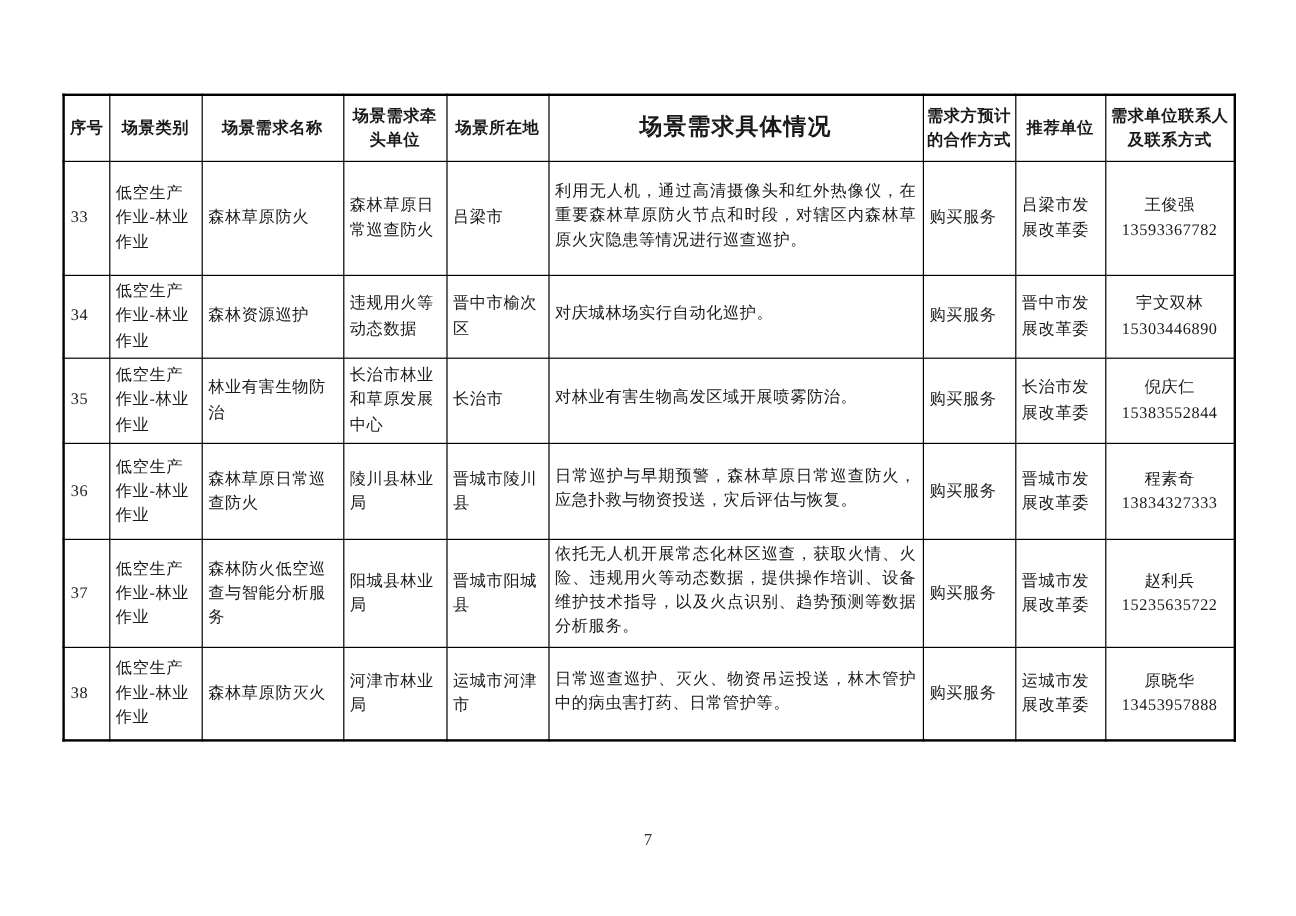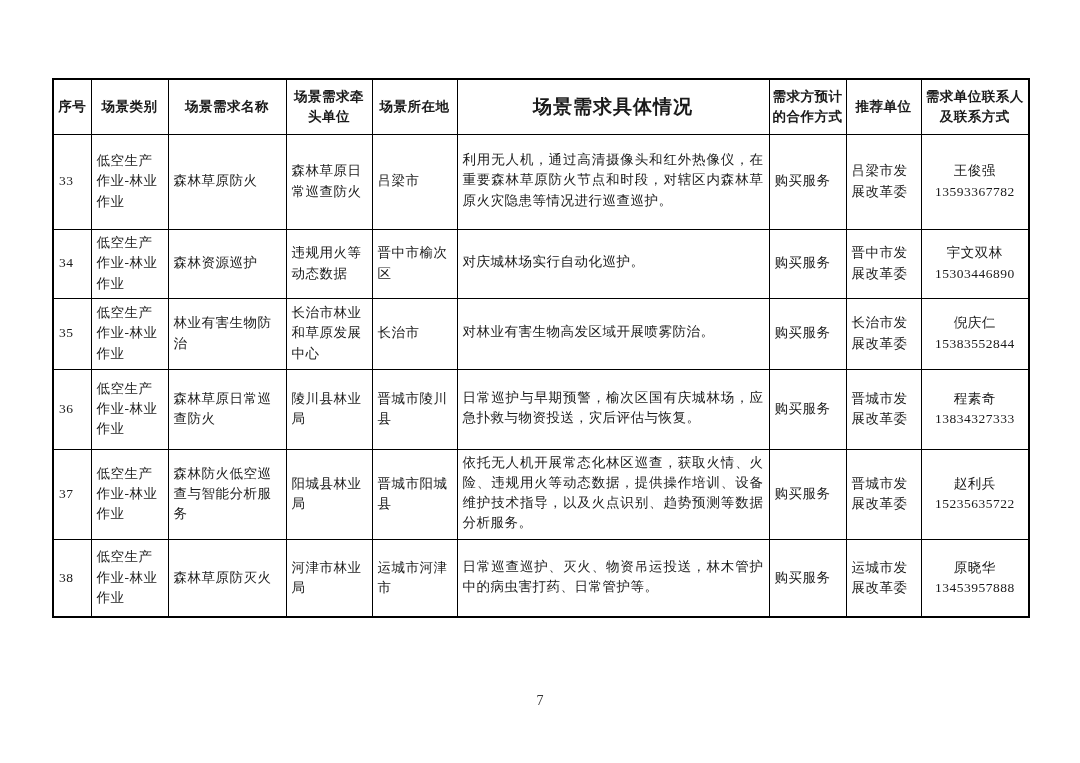--- a/index.html
+++ b/index.html
@@ -144,21 +144,21 @@
           <div>15383552844</div>
         </td>
       </tr>
 
       <tr class="row-h36">
         <td class="c-seq">36</td>
         <td class="c-left">低空生产作业-林业作业</td>
         <td class="c-left">森林草原日常巡查防火</td>
         <td class="c-left">陵川县林业局</td>
         <td class="c-left">晋城市陵川县</td>
-        <td class="c-details">日常巡护与早期预警，榆次区国有庆城林场，应急扑救与物资投送，灾后评估与恢复。</td>
+        <td class="c-details">日常巡护与早期预警，森林草原日常巡查防火，应急扑救与物资投送，灾后评估与恢复。</td>
         <td class="c-left">购买服务</td>
         <td class="c-left">晋城市发展改革委</td>
         <td class="c-contact">
           <div>程素奇</div>
           <div>13834327333</div>
         </td>
       </tr>
 
       <tr class="row-h37">
         <td class="c-seq">37</td>

